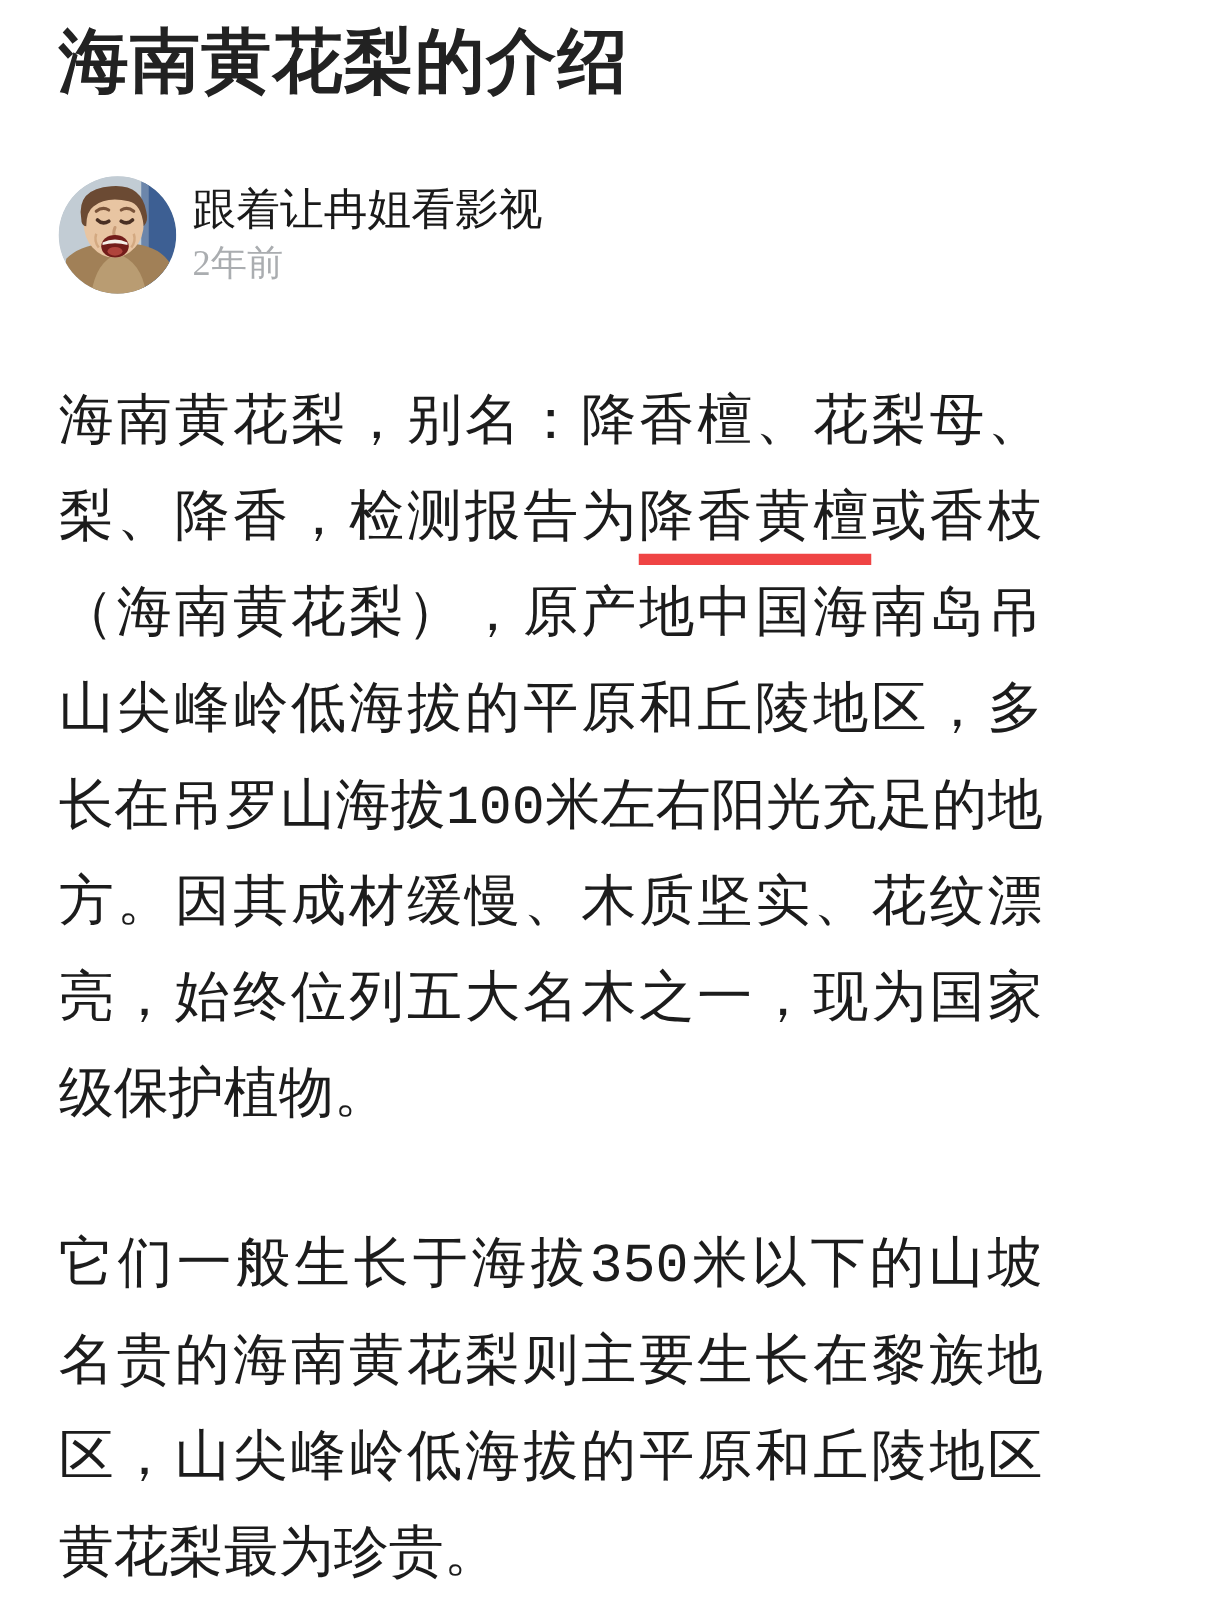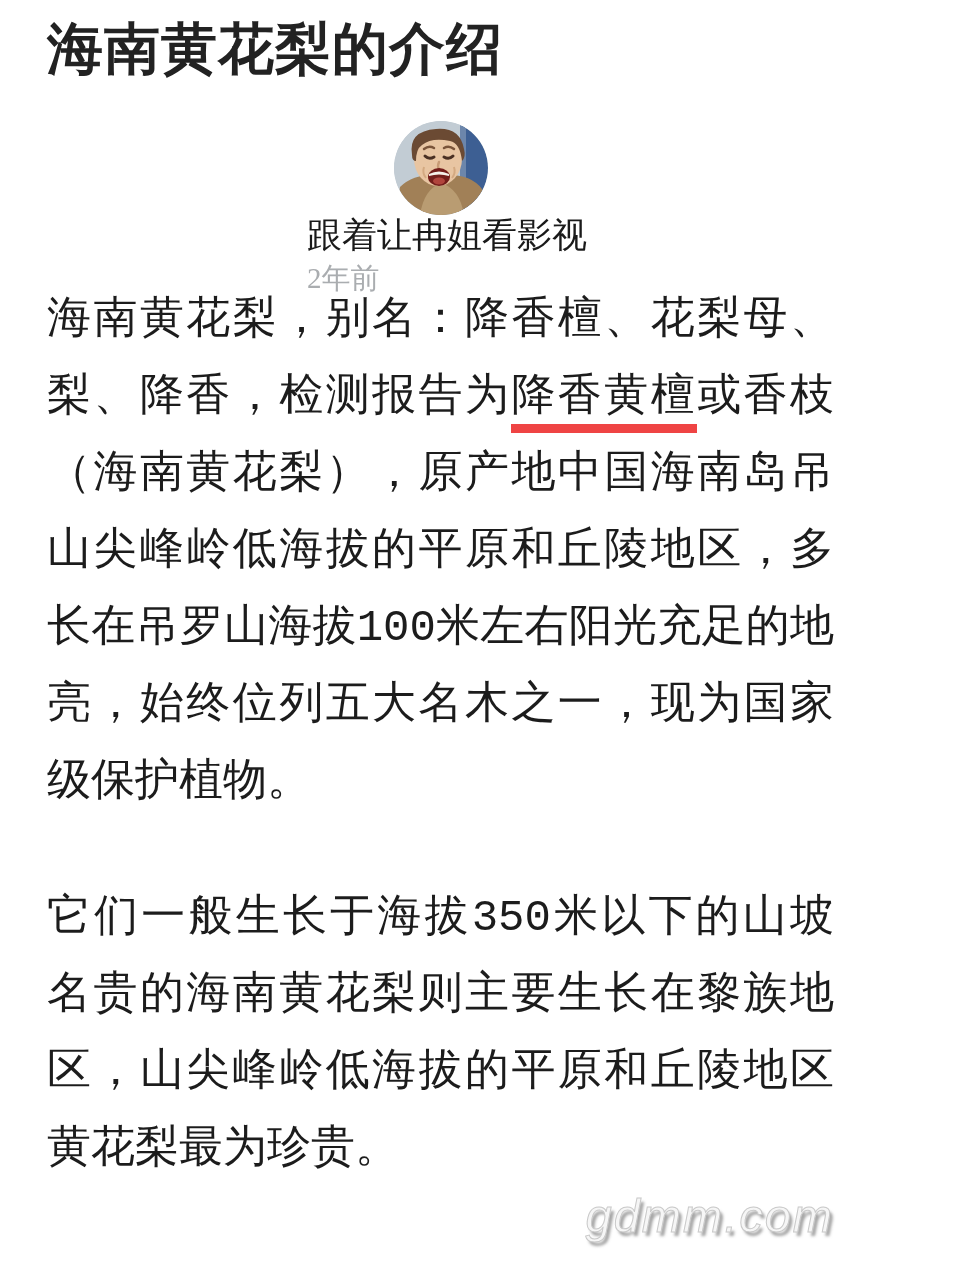--- a/index.html
+++ b/index.html
@@ -23,23 +23,22 @@
     margin: 0;
     font-size: 56px;
     line-height: 66px;
     font-weight: 600;
     color: #222222;
     letter-spacing: 1px;
   }
   .author-row {
     display: flex;
     align-items: center;
-    margin-top: 39px;
+    margin-top: 58px;
     height: 95px;
-    flex-direction: column;
   }
   .avatar {
     width: 94px;
     height: 94px;
     border-radius: 50%;
     overflow: hidden;
     flex: 0 0 auto;
     background: #bfc9d1;
   }
   .avatar svg { display: block; width: 94px; height: 94px; }
@@ -140,28 +139,28 @@
   </div>
 
   <div class="content">
 
     <div class="para">
       <div class="line">海南黄花梨，别名：降香檀、花梨母、花</div>
       <div class="line"><span>梨、降香，检测报告为</span><span class="hl">降香黄檀</span><span>或香枝木</span></div>
       <div class="line">（海南黄花梨），原产地中国海南岛吊罗</div>
       <div class="line">山尖峰岭低海拔的平原和丘陵地区，多生</div>
       <div class="line">长在吊罗山海拔100米左右阳光充足的地</div>
+      <div class="line">方。因其成材缓慢、木质坚实、花纹漂</div>
       <div class="line">亮，始终位列五大名木之一，现为国家二</div>
       <div class="line last">级保护植物。</div>
     </div>
 
     <div class="para">
       <div class="line">它们一般生长于海拔350米以下的山坡上。</div>
       <div class="line">名贵的海南黄花梨则主要生长在黎族地</div>
       <div class="line">区，山尖峰岭低海拔的平原和丘陵地区</div>
       <div class="line last">黄花梨最为珍贵。</div>
     </div>
 
   </div>
 
-  <div class="watermark">gdmm.com</div>
 
 </div>
 
 </body></html>

